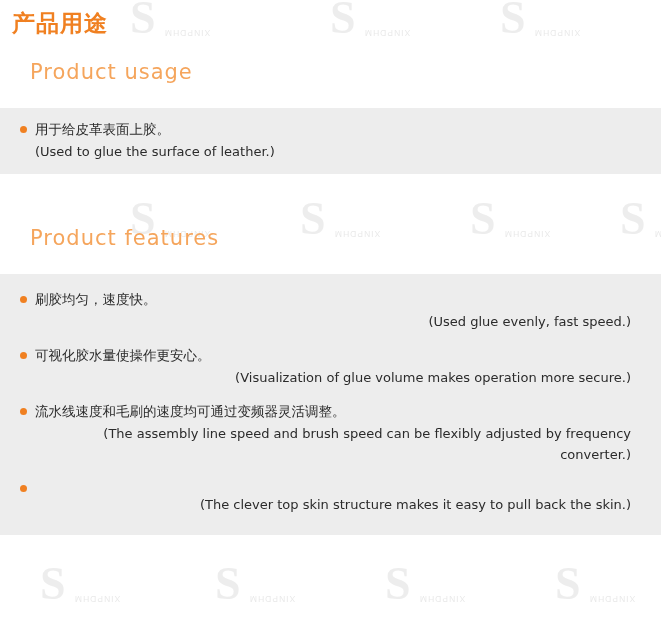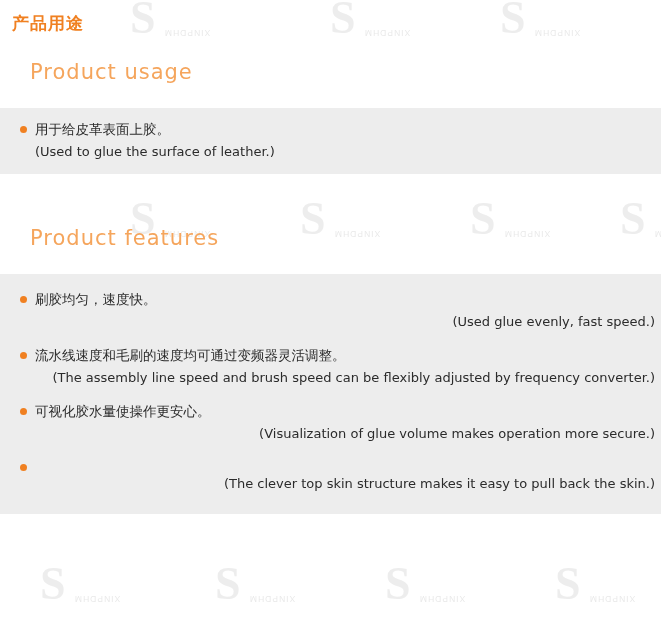--- a/index.html
+++ b/index.html
@@ -49,21 +49,21 @@
   }
 
   
   .section-head {
     padding: 6px 12px 4px 12px;
     position: relative;
     z-index: 10;
   }
   .cn-title {
     color: #f08021;
-    font-size: 17px;
+    font-size: 23px;
     font-weight: bold;
     letter-spacing: 1px;
     line-height: 34px;
     margin: 0;
     font-family: "DejaVu Sans", sans-serif;
   }
   .en-title {
     color: #f5a55c;
     font-size: 21px;
     font-weight: normal;
@@ -76,21 +76,21 @@
   
   .panel {
     background: #ededed;
     position: relative;
     z-index: 10;
     padding: 12px 0 12px 0;
   }
   .panel.pad-lg { padding: 16px 0 20px 0; text-align: right; }
 
   .item {
-    padding: 0 6px 0 20px;
+    padding: 0 30px 0 20px;
     margin-bottom: 14px;
     position: relative;
   }
   .item:last-child { margin-bottom: 0; }
 
   .bullet-line {
     display: flex;
     align-items: flex-start;
   }
   .bullet {
@@ -243,33 +243,33 @@
     <div class="bullet-line">
       <span class="bullet"></span>
       <span class="cn-text">刷胶均匀，速度快。</span>
     </div>
     <div class="en-text">(Used glue evenly, fast speed.)</div>
   </div>
 
   <div class="item">
     <div class="bullet-line">
       <span class="bullet"></span>
+      <span class="cn-text">可视化胶水量使操作更安心。</span>
+    </div>
+    <div class="en-text">(Visualization of glue volume makes operation more secure.)</div>
+  </div>
+
+  <div class="item">
+    <div class="bullet-line">
+      <span class="bullet"></span>
       <span class="cn-text">流水线速度和毛刷的速度均可通过变频器灵活调整。</span>
     </div>
     <div class="en-text">(The assembly line speed and brush speed can be flexibly adjusted by frequency converter.)</div>
   </div>
 
-  <div class="item">
-    <div class="bullet-line">
-      <span class="bullet"></span>
-      <span class="cn-text">可视化胶水量使操作更安心。</span>
-    </div>
-    <div class="en-text">(Visualization of glue volume makes operation more secure.)</div>
-  </div>
-
 
   <div class="item">
     <div class="bullet-line">
       <span class="bullet"></span>
     </div>
     <div class="en-text">(The clever top skin structure makes it easy to pull back the skin.)</div>
   </div>
 </div>
 
 </body></html>

